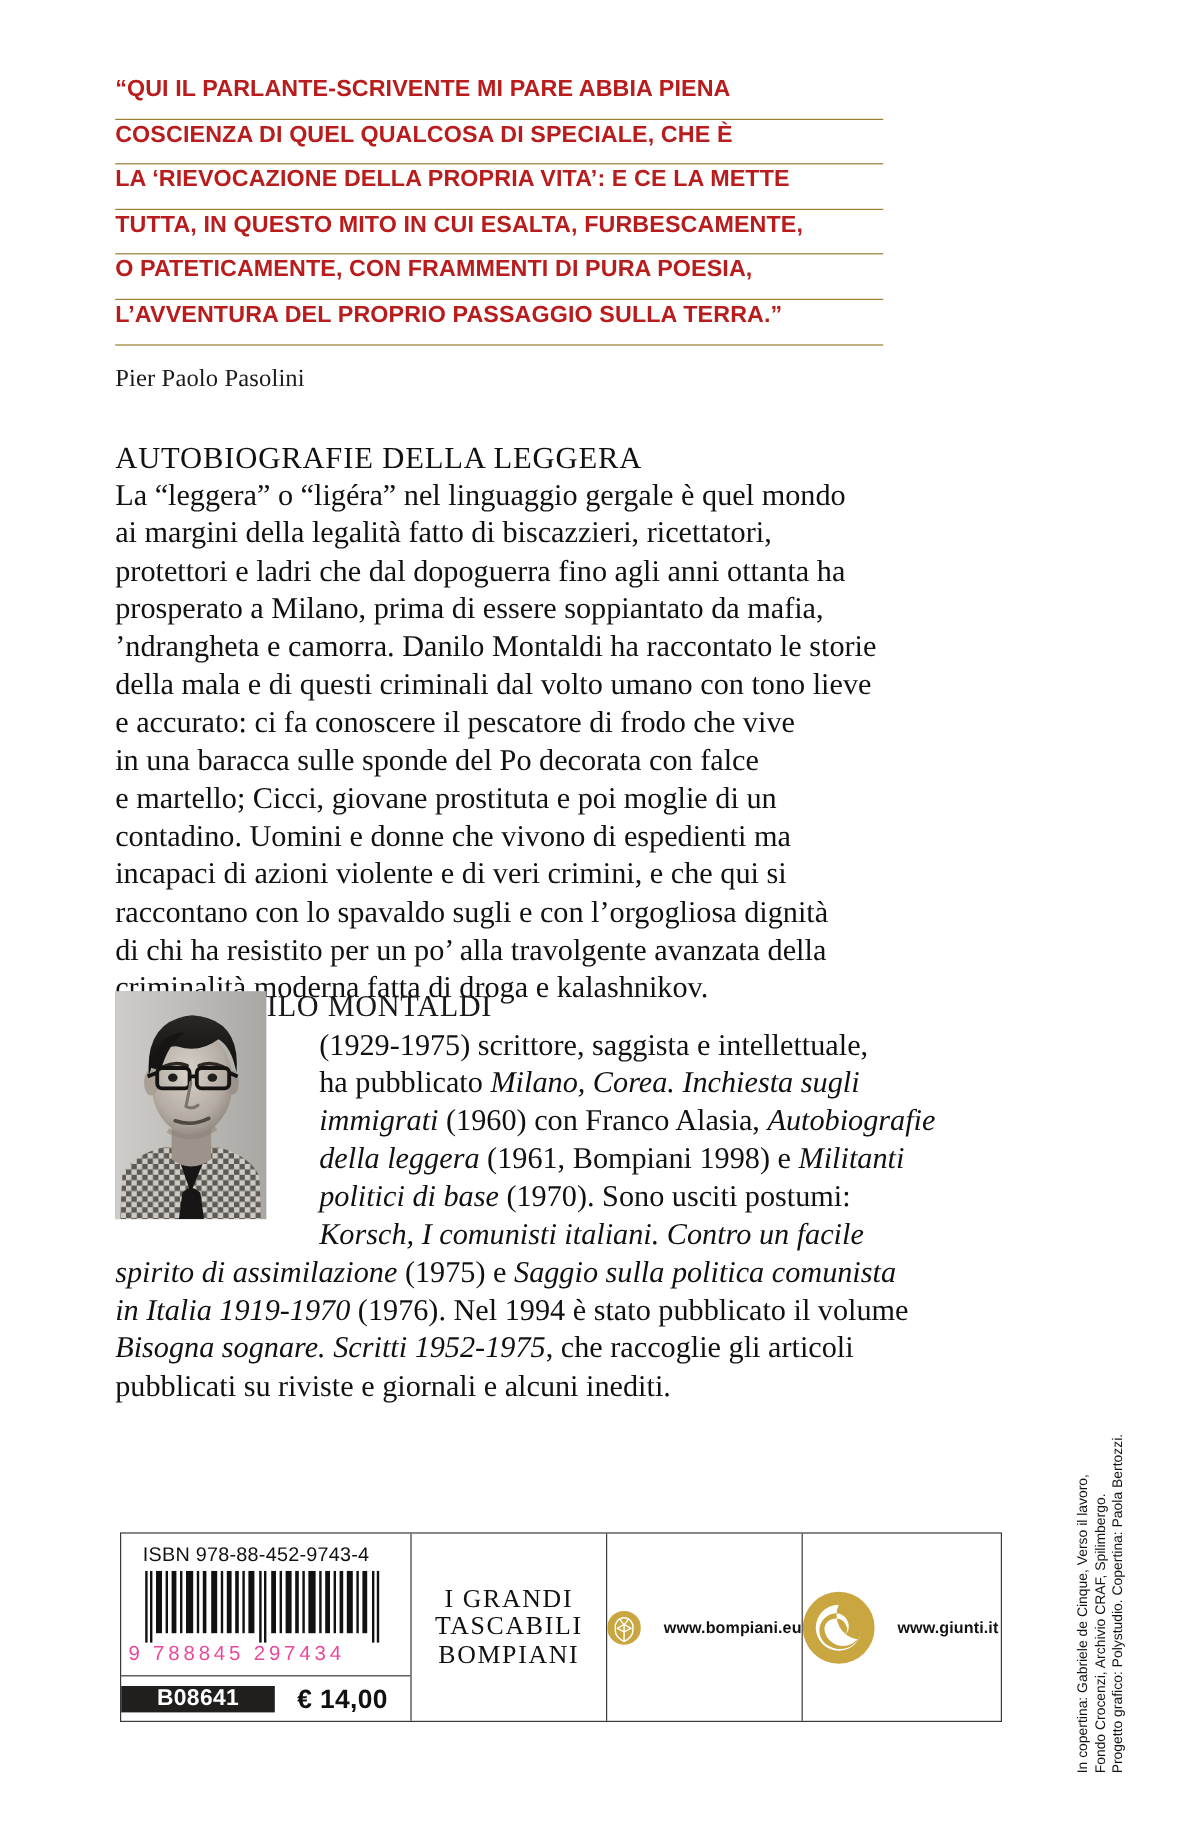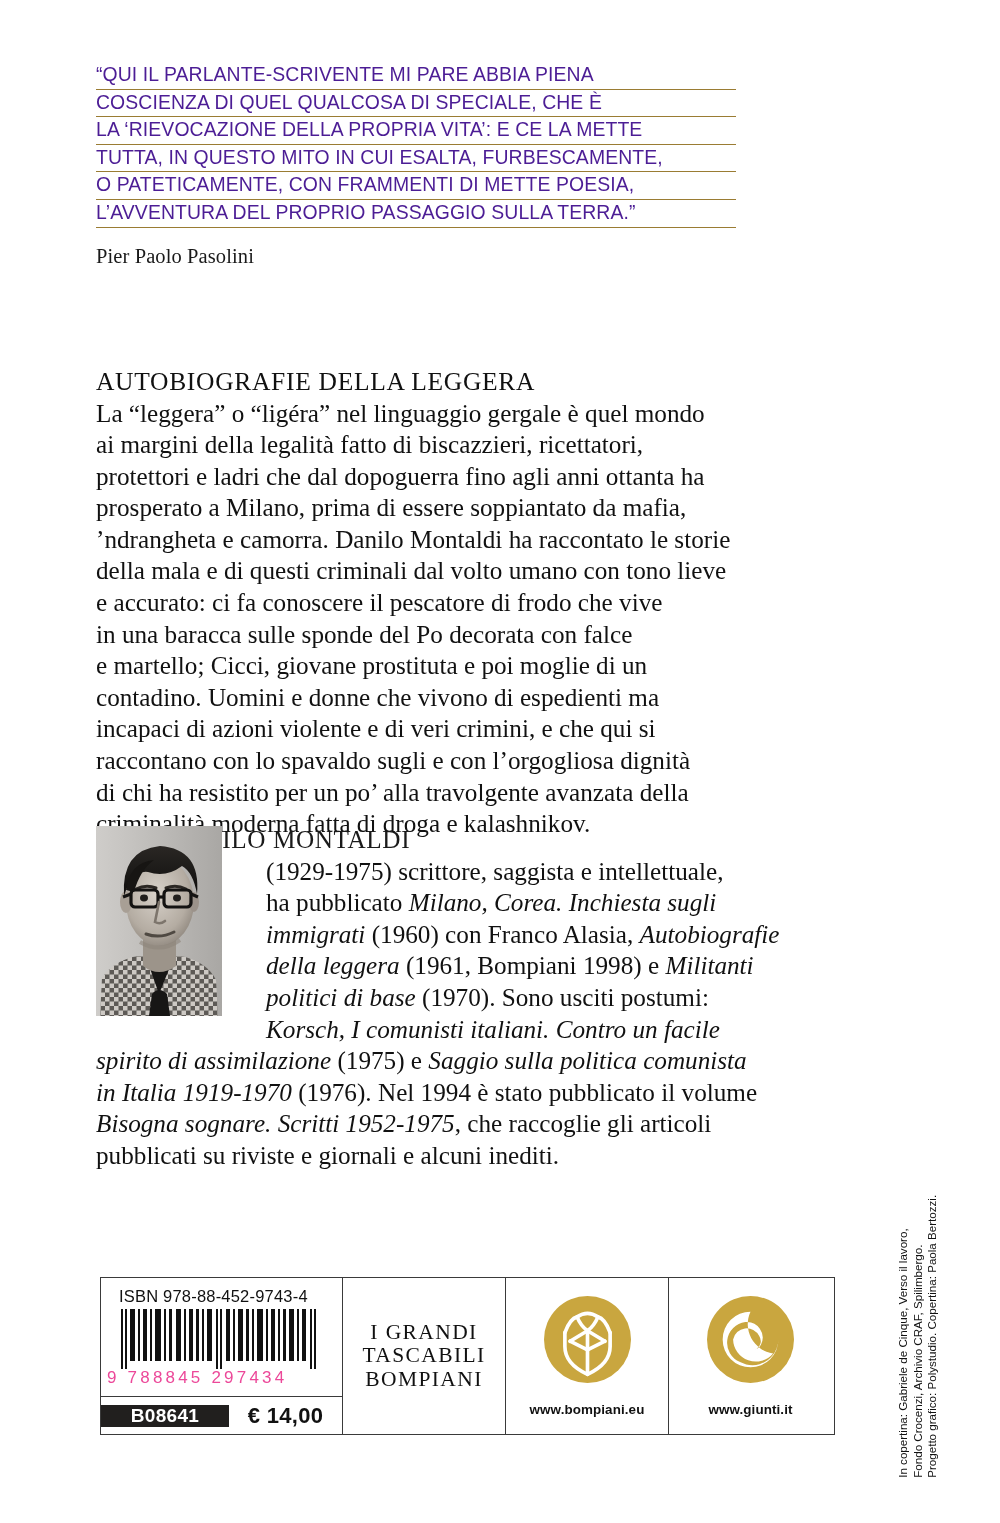--- a/index.html
+++ b/index.html
@@ -18,29 +18,29 @@
 
   
   #quote-block {
     position: absolute;
     left: 96px;
     top: 62px;
     width: 640px;
   }
   .quote-line {
     font-family: "Liberation Sans", sans-serif;
-    font-weight: normal;
+    font-weight: bold;
     font-size: 19.4px;
     letter-spacing: 0.1px;
     line-height: 25.6px;
-    color: #4c1d95;
+    color: #b91c1c;
     border-bottom: 1.6px solid #9a7c33;
     white-space: nowrap;
     display: block;
-    padding-bottom: 1px;
+    padding-bottom: 11px;
   }
   #quote-attribution {
     font-family: "Liberation Serif", serif;
     font-size: 20.5px;
     color: #1a1a1a;
     margin-top: 17px;
     display: block;
     letter-spacing: 0.1px;
   }
 
@@ -192,21 +192,21 @@
     line-height: 23.5px;
     letter-spacing: 1.4px;
     text-align: center;
     color: #111;
     white-space: pre-line;
     display: block;
   }
   .cell-logo {
     width: 163px;
     display: flex;
-    flex-direction: column;
+    flex-direction: row;
     align-items: center;
     justify-content: center;
     gap: 19px;
   }
   #cell-logo-bompiani { border-right: 1.4px solid #3a3a3a; }
   .logo-circle { width: 87px; height: 87px; display:block; }
   .logo-url {
     font-family: "Liberation Sans", sans-serif;
     font-weight: bold;
     font-size: 13.4px;
@@ -232,21 +232,21 @@
   #credits span { display: block; }
 </style>
 </head>
 <body>
 
 <div id="quote-block">
   <span class="quote-line">“QUI IL PARLANTE-SCRIVENTE MI PARE ABBIA PIENA</span>
   <span class="quote-line">COSCIENZA DI QUEL QUALCOSA DI SPECIALE, CHE È</span>
   <span class="quote-line">LA ‘RIEVOCAZIONE DELLA PROPRIA VITA’: E CE LA METTE</span>
   <span class="quote-line">TUTTA, IN QUESTO MITO IN CUI ESALTA, FURBESCAMENTE,</span>
-  <span class="quote-line">O PATETICAMENTE, CON FRAMMENTI DI METTE POESIA,</span>
+  <span class="quote-line">O PATETICAMENTE, CON FRAMMENTI DI PURA POESIA,</span>
   <span class="quote-line">L’AVVENTURA DEL PROPRIO PASSAGGIO SULLA TERRA.”</span>
   <span id="quote-attribution">Pier Paolo Pasolini</span>
 </div>
 
 <div id="blurb-block">
   <span id="blurb-title">AUTOBIOGRAFIE DELLA LEGGERA</span>
   <span class="blurb-line">La “leggera” o “ligéra” nel linguaggio gergale è quel mondo</span>
   <span class="blurb-line">ai margini della legalità fatto di biscazzieri, ricettatori,</span>
   <span class="blurb-line">protettori e ladri che dal dopoguerra fino agli anni ottanta ha</span>
   <span class="blurb-line">prosperato a Milano, prima di essere soppiantato da mafia,</span>

